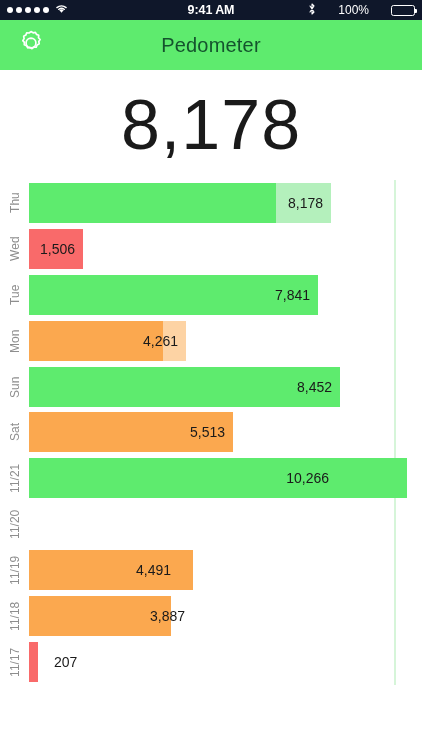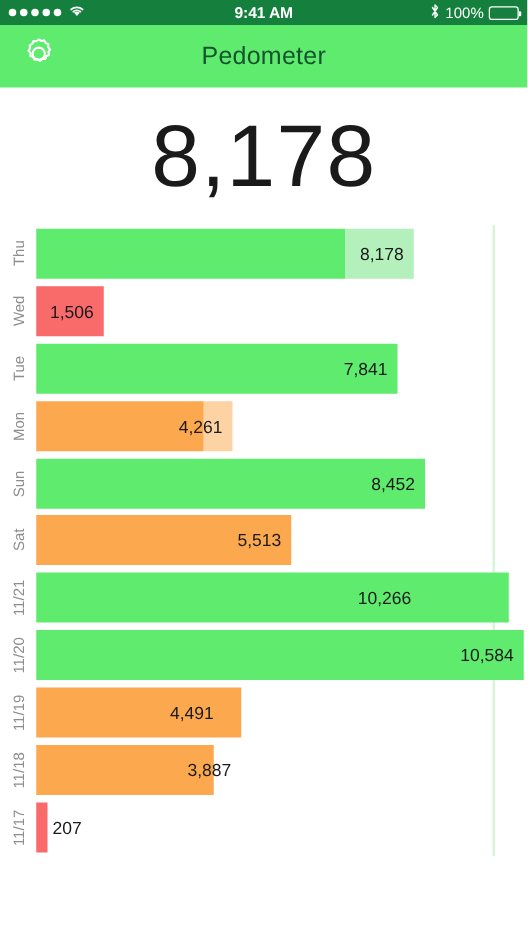--- a/index.html
+++ b/index.html
@@ -11,21 +11,21 @@
     height: 750px;
     background: #ffffff;
     font-family: "Liberation Sans", sans-serif;
     overflow: hidden;
     position: relative;
   }
 
   
   .status-bar {
     height: 20px;
-    background: #15803d;
+    background: #0f172a;
     display: flex;
     align-items: center;
     padding: 0 7px;
     box-sizing: border-box;
     color: #ffffff;
     font-size: 12px;
   }
   .status-left {
     display: flex;
     align-items: center;
@@ -50,21 +50,21 @@
     font-weight: bold;
     letter-spacing: -0.1px;
     color: #ffffff;
     text-align: center;
   }
   .status-right {
     flex: 1 1 0;
     display: flex;
     align-items: center;
     justify-content: flex-end;
-    gap: 4px;
+    gap: 22px;
   }
   .battery-pct {
     font-size: 12px;
     font-weight: normal;
     color: #ffffff;
   }
   .battery {
     position: relative;
     width: 24px;
     height: 11px;
@@ -195,21 +195,21 @@
     right: 8px;
     top: 50%;
     transform: translateY(-50%);
     font-size: 14px;
     color: #1a1a1a;
     white-space: nowrap;
   }
   .bar-value.outside {
     right: auto;
     left: 100%;
-    margin-left: 4px;
+    margin-left: 16px;
   }
 </style>
 </head>
 <body>
 
 <div class="status-bar">
   <div class="status-left">
     <span class="signal-dots">
       <i></i>
         <i></i>
@@ -303,24 +303,20 @@
     </div>
     <div class="bar-row">
       <div class="row-label">11/21</div>
       <div class="bar" style="width: 308px;">
         <div class="bar-main" style="width: 378px; background: rgb(94, 235, 110);"></div>
         <div class="bar-value">10,266</div>
       </div>
     </div>
     <div class="bar-row">
       <div class="row-label">11/20</div>
-      <div class="bar" style="width: 390px;">
-        <div class="bar-main" style="width: 390px; background: rgb(94, 235, 110);"></div>
-        <div class="bar-value">10,584</div>
-      </div>
     </div>
     <div class="bar-row">
       <div class="row-label">11/19</div>
       <div class="bar" style="width: 150px;">
         <div class="bar-main" style="width: 164px; background: rgb(251, 168, 79);"></div>
         <div class="bar-value">4,491</div>
       </div>
     </div>
     <div class="bar-row">
       <div class="row-label">11/18</div>

